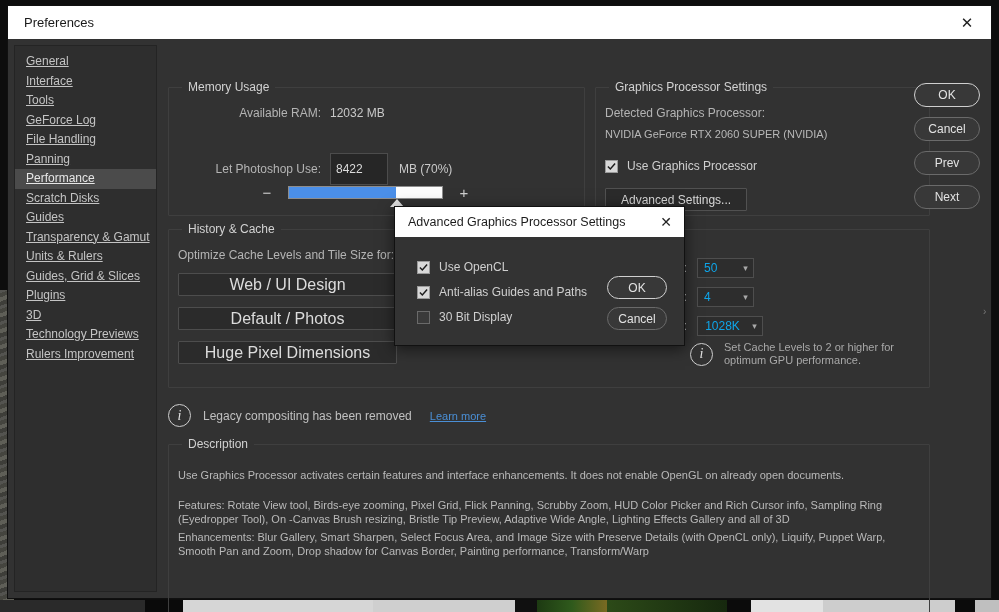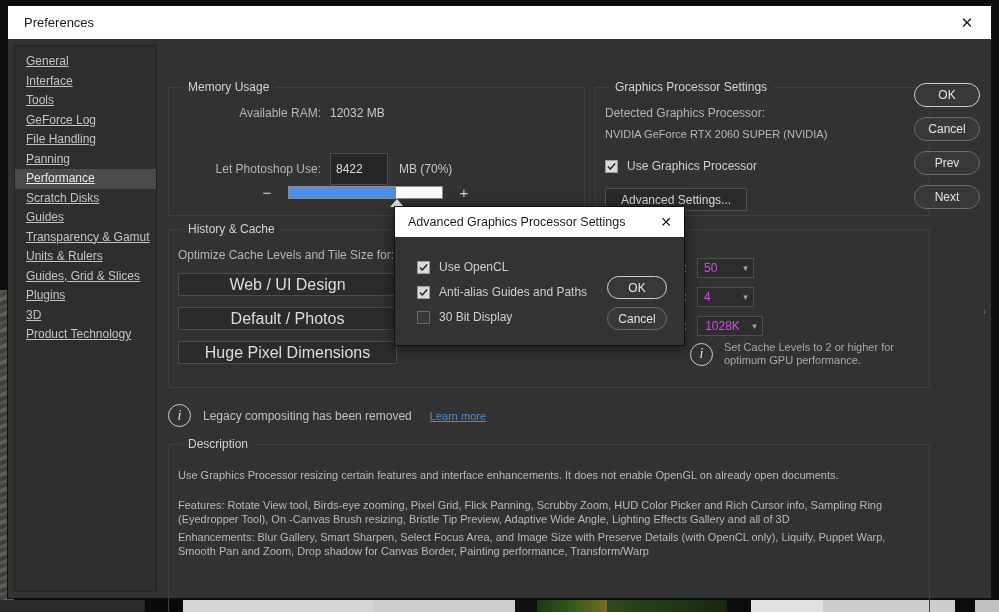--- a/index.html
+++ b/index.html
@@ -281,21 +281,21 @@
   .spinbox {
     display: flex; align-items: center;
     background: #2d2d2d;
     border: 1px solid #4e4e4e;
     height: 20px;
     box-sizing: border-box;
     cursor: pointer;
   }
   .spinbox .sb-val {
     padding: 0 6px;
-    color: #d946ef;
+    color: #0ea5e9;
     font-size: 12px;
     flex: 1 1 auto;
   }
   .spinbox .sb-arrow {
     width: 15px;
     text-align: center;
     color: #a9a9a9;
     font-size: 9px;
   }
   #hc-row-history { left: 398px; top: 28px; }
@@ -489,21 +489,22 @@
         <div class="sidebar-item"><span>File Handling</span></div>
         <div class="sidebar-item"><span>Panning</span></div>
         <div class="sidebar-item selected"><span>Performance</span></div>
         <div class="sidebar-item"><span>Scratch Disks</span></div>
         <div class="sidebar-item"><span>Guides</span></div>
         <div class="sidebar-item"><span>Transparency &amp; Gamut</span></div>
         <div class="sidebar-item"><span>Units &amp; Rulers</span></div>
         <div class="sidebar-item"><span>Guides, Grid &amp; Slices</span></div>
         <div class="sidebar-item"><span>Plugins</span></div>
         <div class="sidebar-item"><span>3D</span></div>
-        <div class="sidebar-item"><span>Product Technology</span></div>
+        <div class="sidebar-item"><span>Technology Previews</span></div>
+        <div class="sidebar-item"><span>Rulers Improvement</span></div>
       </div>
 
     <div id="content">
 
       <div class="group" id="grp-memory">
         <span class="group-title">Memory Usage</span>
 
         <div class="mem-row" id="mem-row-ram">
           <span class="mem-label">Available RAM:</span>
           <span class="mem-value">12032 MB</span>
@@ -582,21 +583,21 @@
       </div>
 
       <div id="legacy-notice">
         <span class="info-icon">i</span>
         <span id="legacy-text">Legacy compositing has been removed</span>
         <a id="legacy-link">Learn more</a>
       </div>
 
       <div class="group" id="grp-desc">
         <span class="group-title">Description</span>
-        <div class="desc-p" id="desc-p0">Use Graphics Processor resizing certain features and interface enhancements. It does not enable OpenGL on already open documents.</div>
+        <div class="desc-p" id="desc-p0">Use Graphics Processor activates certain features and interface enhancements. It does not enable OpenGL on already open documents.</div>
         <div class="desc-p" id="desc-p1">Features: Rotate View tool, Birds-eye zooming, Pixel Grid, Flick Panning, Scrubby Zoom, HUD Color Picker and Rich Cursor info, Sampling Ring (Eyedropper Tool), On -Canvas Brush resizing, Bristle Tip Preview, Adaptive Wide Angle, Lighting Effects Gallery and all of 3D</div>
         <div class="desc-p" id="desc-p2">Enhancements: Blur Gallery, Smart Sharpen, Select Focus Area, and Image Size with Preserve Details (with OpenCL only), Liquify, Puppet Warp, Smooth Pan and Zoom, Drop shadow for Canvas Border, Painting performance, Transform/Warp</div>
       </div>
 
     </div>
 
     <div id="actions">
         <button class="action-btn primary">OK</button>
         <button class="action-btn">Cancel</button>
         <button class="action-btn">Prev</button>

